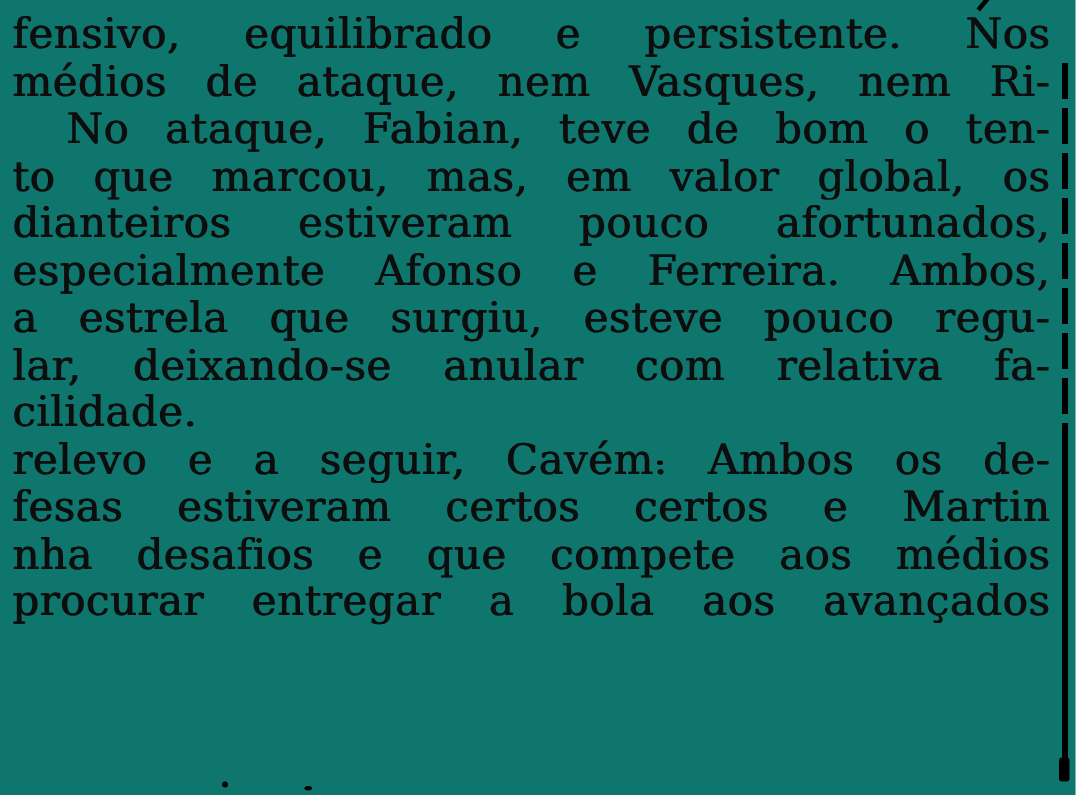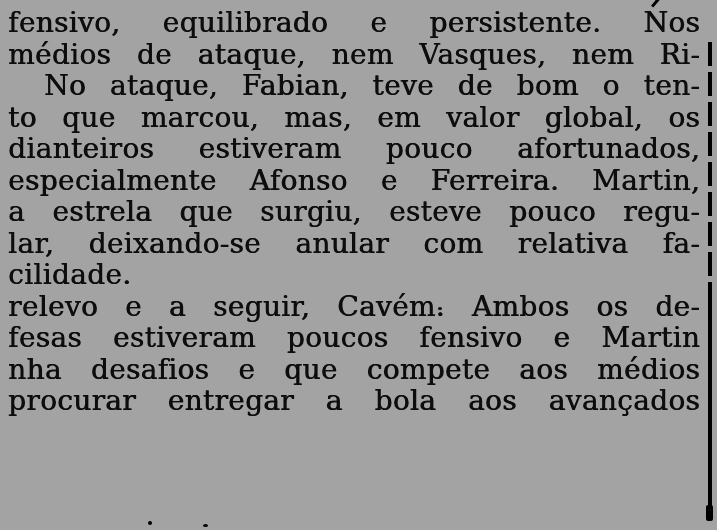--- a/index.html
+++ b/index.html
@@ -1,20 +1,20 @@
 <!DOCTYPE html>
 <html><head>
 <meta charset="utf-8">
 <style>
   html, body { margin: 0; padding: 0; background: #e8e8e8; }
   .page {
     position: relative;
     width: 717px;
     height: 530px;
-    background: #a3a3a3;
+    background: #0f766e;
     overflow: hidden;
     font-family: "DejaVu Serif", "Liberation Serif", serif;
     color: #0d0d0d;
   }
   .article {
     position: absolute;
     left: 8px;
     top: 7px;
     width: 692px;
   }
@@ -80,26 +80,26 @@
 <body>
 
 <div class="page">
 
   <div class="article">
     <div class="line">fensivo, equilibrado e persistente. Nos</div>
     <div class="line">médios de ataque, nem Vasques, nem Ri-</div>
     <div class="line indent">No ataque, Fabian, teve de bom o ten-</div>
     <div class="line">to que marcou, mas, em valor global, os</div>
     <div class="line">dianteiros estiveram pouco afortunados,</div>
-    <div class="line">especialmente Afonso e Ferreira. Martin,</div>
+    <div class="line">especialmente Afonso e Ferreira. Ambos,</div>
     <div class="line">a estrela que surgiu, esteve pouco regu-</div>
     <div class="line">lar, deixando-se anular com relativa fa-</div>
     <div class="line para-end">cilidade.</div>
     <div class="line">relevo e a seguir, Cavém. Ambos os de-</div>
-    <div class="line">fesas estiveram poucos fensivo e Martin</div>
+    <div class="line">fesas estiveram certos certos e Martin</div>
     <div class="line">nha desafios e que compete aos médios</div>
     <div class="line">procurar entregar a bola aos avançados</div>
   </div>
 
   <div class="column-rule"></div>
   <div class="column-rule-solid"></div>
   <div class="column-rule-blob"></div>
   <div class="accent-artifact"></div>
   <div class="speck speck-1"></div>
   <div class="speck speck-2"></div>

